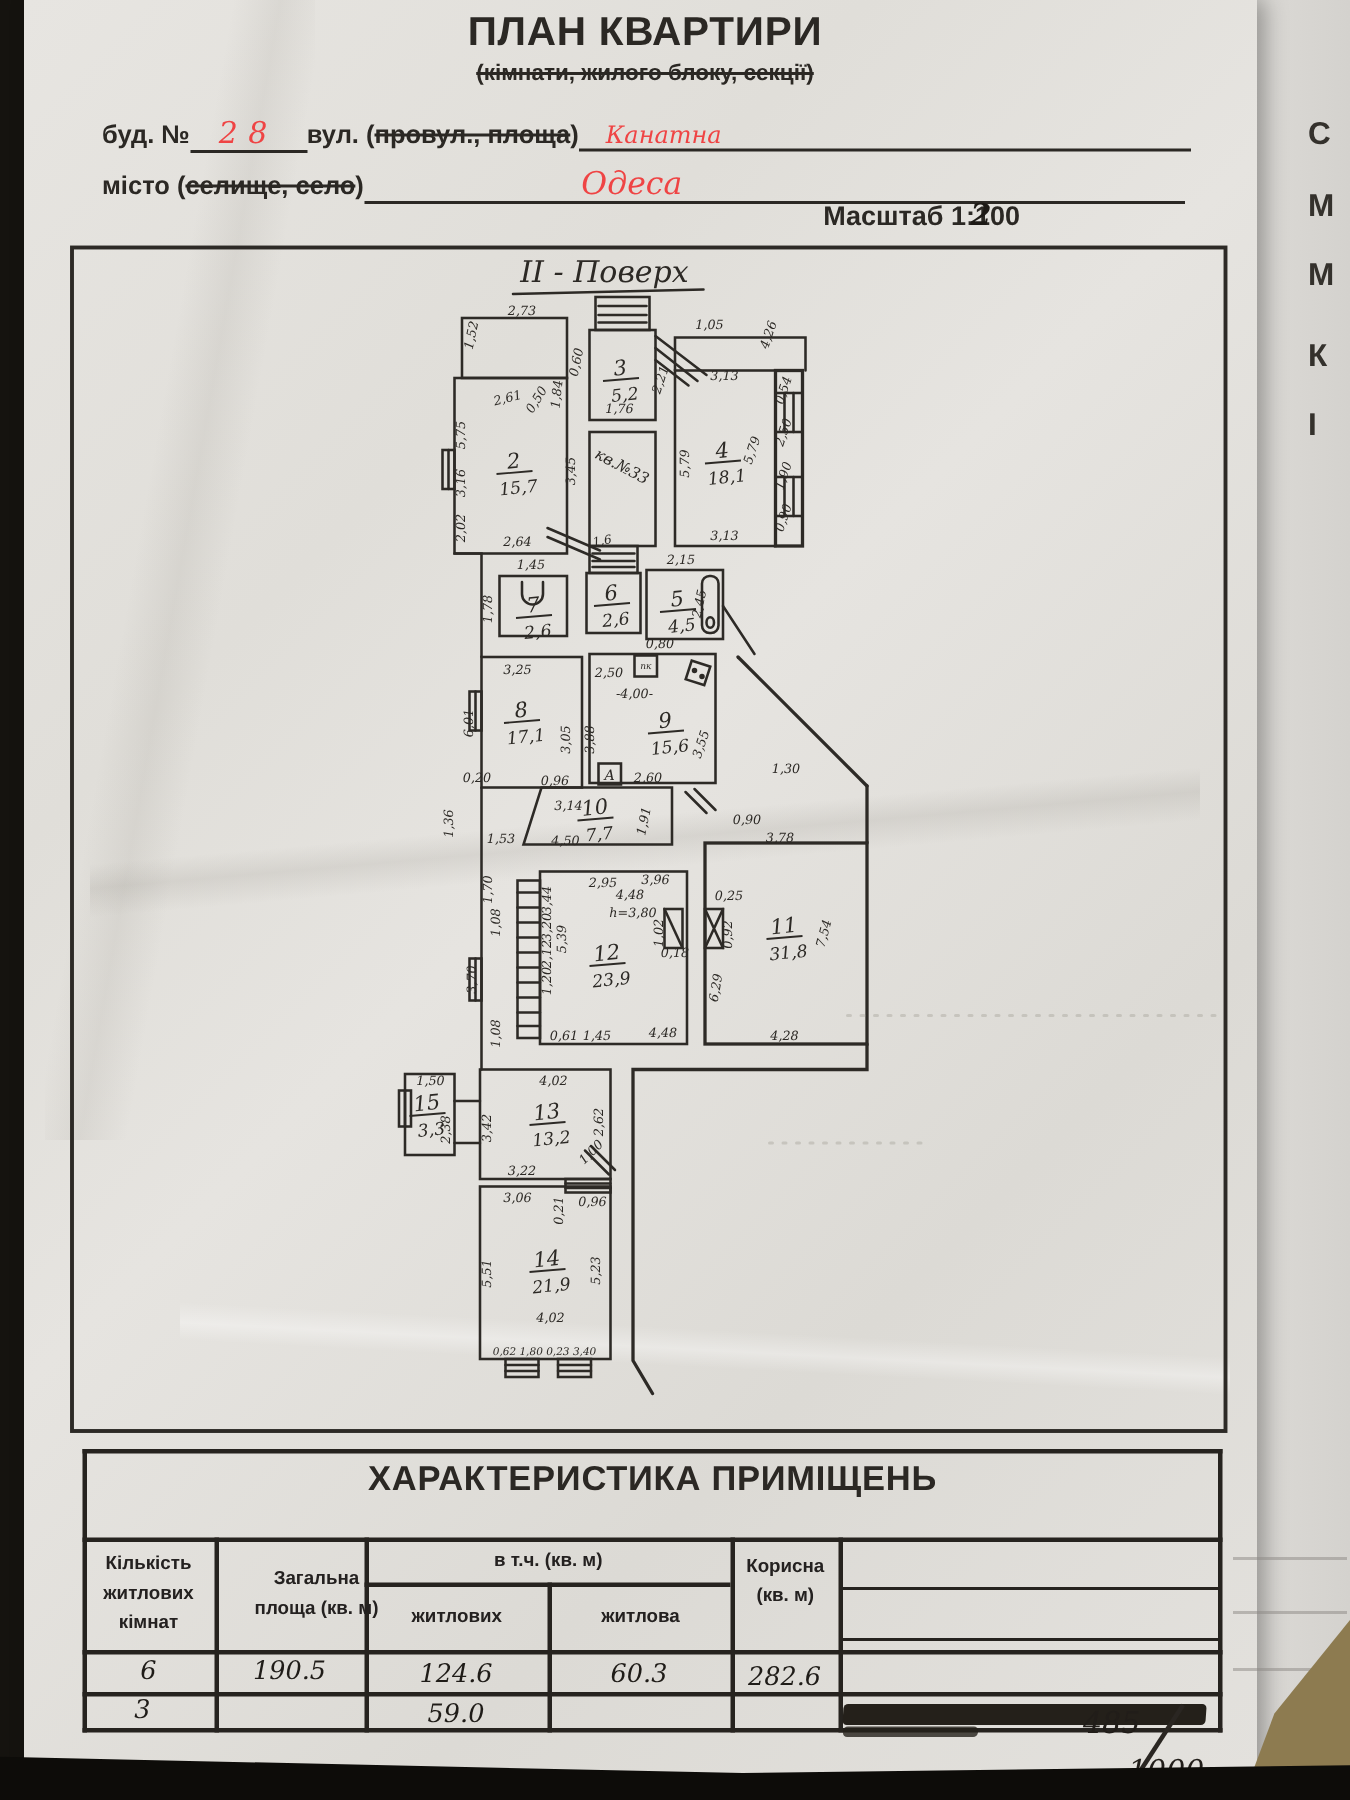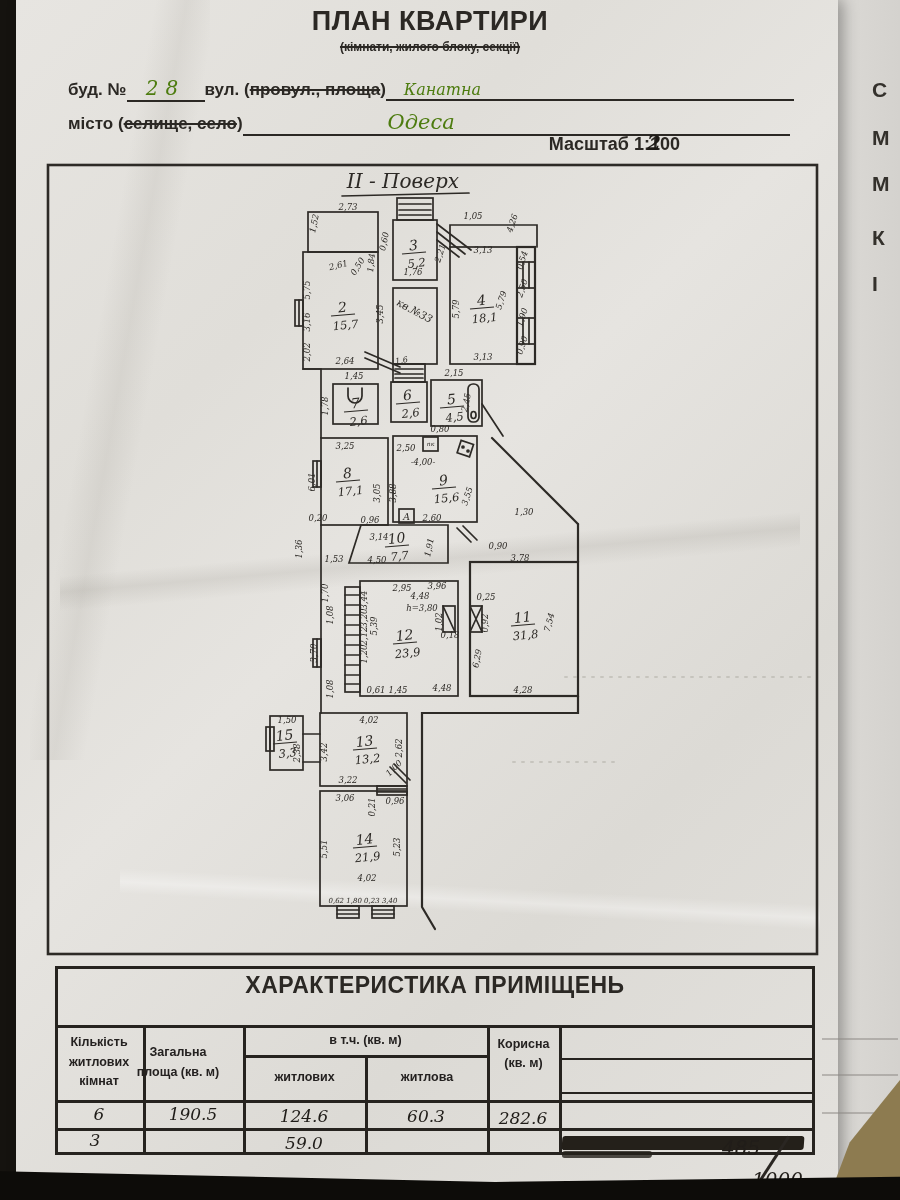--- a/index.html
+++ b/index.html
@@ -16,26 +16,26 @@
   .c2{left:60px;top:430px;width:740px;height:260px;background:linear-gradient(175deg,transparent 45%,rgba(110,105,95,.12) 50%,transparent 56%);}
   .c3{left:120px;top:820px;width:700px;height:160px;background:linear-gradient(3deg,transparent 44%,rgba(255,255,255,.35) 50%,transparent 57%);}
   
   .desk{position:absolute;left:0;bottom:0;width:100%;height:40px;background:#0d0c09;
     clip-path:polygon(0 28%,55% 55%,100% 42%,100% 100%,0 100%);}
   .desk-tan{position:absolute;right:0;bottom:0;width:72px;height:120px;background:#8d7b50;
     clip-path:polygon(100% 0,100% 100%,0 100%,30% 52%);}
   
   .t-abs{position:absolute;}
   .doc-title{left:180px;top:6px;width:500px;text-align:center;font-size:27px;font-weight:bold;letter-spacing:.5px;}
-  .doc-sub{left:180px;top:40px;width:500px;text-align:center;font-size:12px;font-weight:bold;}
+  .doc-sub{left:180px;top:40px;width:500px;text-align:center;font-size:15px;font-weight:bold;}
   .struck{text-decoration:line-through;text-decoration-thickness:2px;}
   .row-line{position:absolute;display:flex;align-items:baseline;font-size:17px;font-weight:bold;margin-left:16px;}
   .row1{left:52px;top:76px;width:726px;}
   .row2{left:52px;top:110px;width:722px;}
-  .hand{font-family:"DejaVu Serif",serif;font-style:italic;color:#4d7c0f;font-weight:normal;}
+  .hand{font-family:"DejaVu Serif",serif;font-style:italic;color:#ef4444;font-weight:normal;}
   .uline{border-bottom:2px solid #2b2824;}
   .hn{width:78px;text-align:center;font-size:20px;letter-spacing:7px;}
   .street-val{flex-grow:1;font-size:16px;padding-left:18px;}
   .city-val{flex-grow:1;font-size:21px;padding-left:145px;}
   .scale-row{left:180px;top:134px;width:500px;text-align:right;font-size:18px;font-weight:bold;}
   .scale-num{position:relative;display:inline-block;}
   .scale-corr{position:absolute;left:-3px;top:-3px;font-size:20px;font-weight:bold;color:#1d1a16;}
   
   svg text{font-family:"DejaVu Serif",serif;font-style:italic;fill:#2c2925;}
   .fp-title{font-size:20px;}
@@ -319,21 +319,21 @@
   <div class="tb" style="left:143px;top:1025px;width:2.5px;height:130px"></div>
   <div class="tb" style="left:243px;top:1025px;width:2.5px;height:130px"></div>
   <div class="tb" style="left:365px;top:1055px;width:2.5px;height:100px"></div>
   <div class="tb" style="left:243px;top:1055px;width:244px;height:2.5px"></div>
   <div class="tb" style="left:487px;top:1025px;width:2.5px;height:130px"></div>
   <div class="tb" style="left:559px;top:1025px;width:2.5px;height:130px"></div>
   <div class="tb" style="left:562px;top:1058px;width:250px;height:2px"></div>
   <div class="tb" style="left:562px;top:1092px;width:250px;height:2px"></div>
 
   <div class="th" style="left:57px;top:1027px;width:84px;height:71px">Кількість житлових кімнат</div>
-  <div class="th" style="left:131px;top:1027px;width:94px;height:71px">Загальна площа (кв. м)</div>
+  <div class="th" style="left:164px;top:1027px;width:94px;height:71px">Загальна площа (кв. м)</div>
   <div class="th" style="left:246px;top:1027px;width:239px;height:27px">в т.ч. (кв. м)</div>
   <div class="th" style="left:246px;top:1057px;width:117px;height:41px">житлових</div>
   <div class="th" style="left:369px;top:1057px;width:116px;height:41px">житлова</div>
   <div class="th" style="left:490px;top:1031px;width:67px;height:46px">Корисна (кв. м)</div>
 
   <span class="tval" style="left:63px;top:1104px">6</span>
   <span class="tval" style="left:157px;top:1104px">190.5</span>
   <span class="tval" style="left:268px;top:1106px">124.6</span>
   <span class="tval" style="left:390px;top:1106px">60.3</span>
   <span class="tval" style="left:487px;top:1108px">282.6</span>

